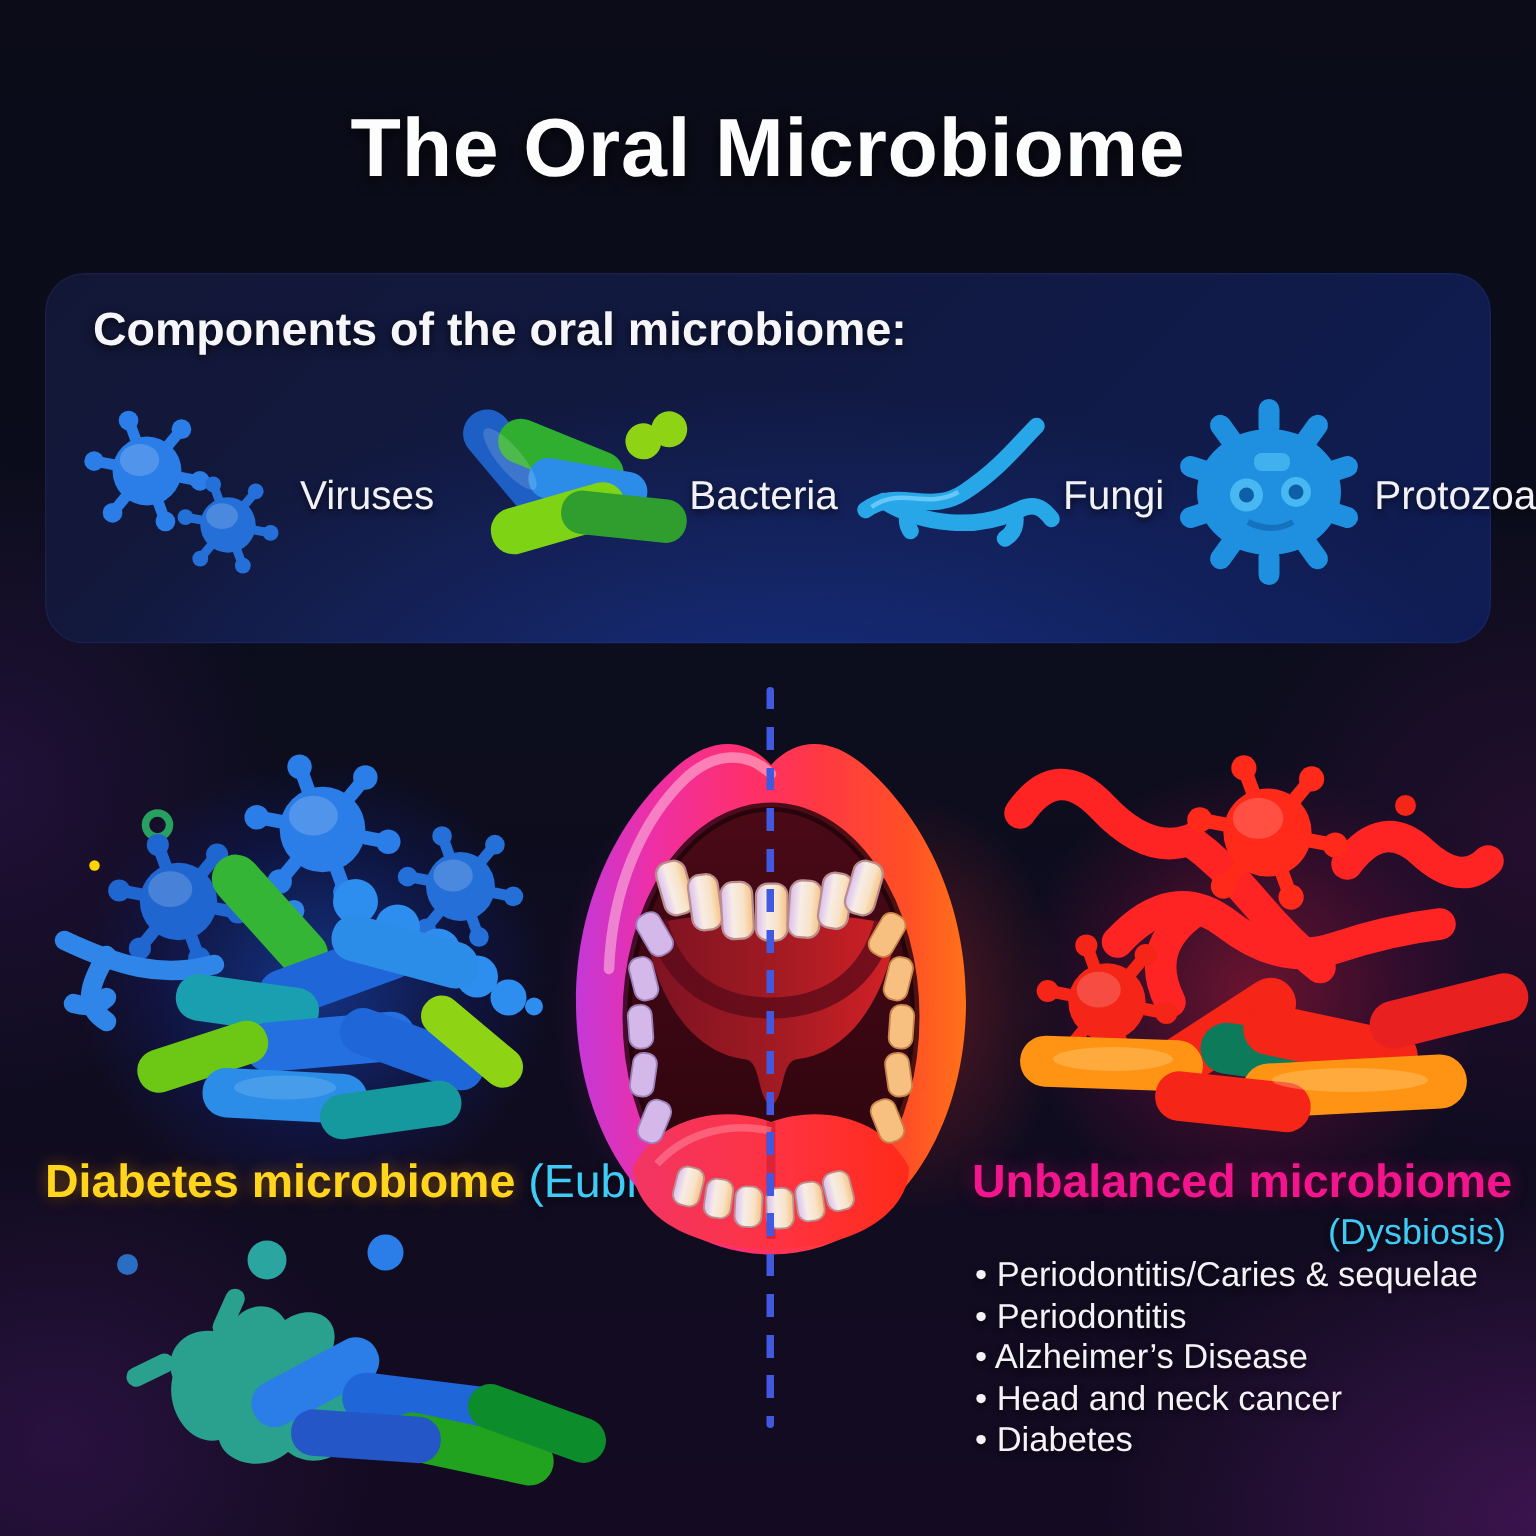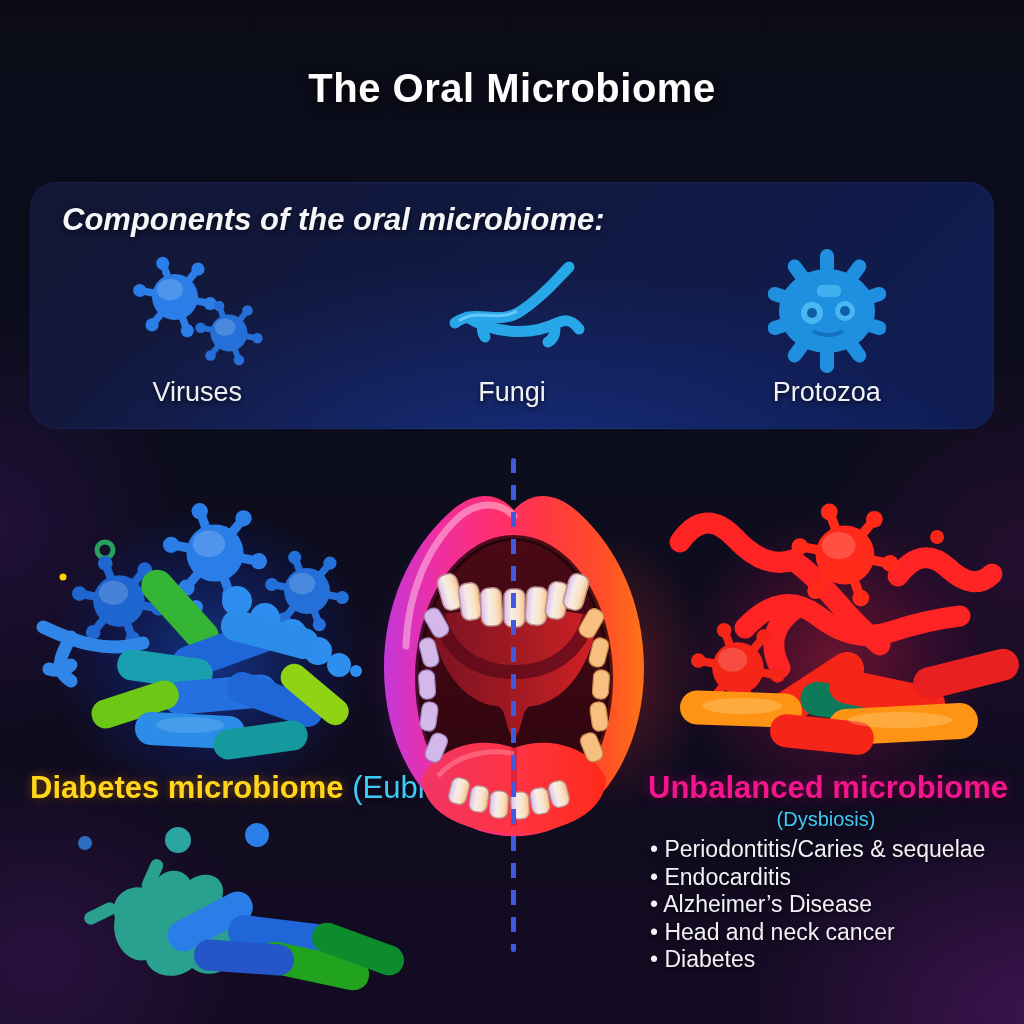--- a/index.html
+++ b/index.html
@@ -10,38 +10,37 @@
       radial-gradient(420px 300px at 1030px 1010px, rgba(150,40,180,.30), transparent 70%),
       radial-gradient(300px 260px at 40px 960px,  rgba(120,40,170,.22), transparent 70%),
       radial-gradient(260px 300px at 0px 520px,   rgba(110,30,160,.20), transparent 70%),
       radial-gradient(300px 300px at 1024px 560px,rgba(140,20,120,.18), transparent 70%),
       linear-gradient(180deg,#0b0c18 0%,#0c0d1d 45%,#140b22 100%);
   }
   .abs{position:absolute;}
   
   .title{
     left:0;top:66px;width:1024px;text-align:center;
-    color:#fdfdfd;font-size:40px;font-weight:bold;letter-spacing:.5px;
+    color:#fdfdfd;font-size:55px;font-weight:bold;letter-spacing:.5px;
     text-shadow:0 3px 10px rgba(0,0,0,.8);
   }
   
   .panel{
     left:30px;top:182px;width:964px;height:247px;border-radius:26px;
     background:
       radial-gradient(70% 120% at 50% 115%, rgba(30,70,200,.40), transparent 70%),
       linear-gradient(135deg,#131736 0%,#111a44 55%,#0f1d55 100%);
     box-shadow:0 0 0 1px rgba(90,110,220,.10) inset;
   }
   .panel-heading{
     left:62px;top:202px;color:#f6f6fa;font-size:31px;font-weight:bold;
     text-shadow:0 2px 6px rgba(0,0,0,.7);
-    font-style:italic;
   }
   .components{left:40px;top:248px;width:944px;height:170px;display:flex;}
-  .component{flex:1;display:flex;flex-direction:column;align-items:center;justify-content:flex-end;height:160px;}
+  .component{flex:1;display:flex;flex-direction:row;align-items:center;justify-content:flex-end;height:160px;}
   .component .iconbox{flex:1;display:flex;align-items:center;justify-content:center;}
   .component .clabel{color:#f2f2f6;font-size:27px;margin-top:4px;text-shadow:0 2px 5px rgba(0,0,0,.7);}
   
   .glow-healthy{left:-10px;top:430px;width:440px;height:410px;
     background:radial-gradient(50% 50% at 50% 55%, rgba(25,90,235,.50), rgba(15,45,170,.22) 48%, transparent 72%);}
   .glow-unbalanced{left:610px;top:430px;width:430px;height:420px;
     background:radial-gradient(50% 50% at 52% 55%, rgba(235,30,70,.42), rgba(150,10,70,.20) 48%, transparent 72%);}
   .glow-mouth-l{left:330px;top:470px;width:260px;height:400px;
     background:radial-gradient(50% 50% at 50% 50%, rgba(220,30,170,.30), transparent 70%);}
   .glow-mouth-r{left:470px;top:470px;width:280px;height:400px;
@@ -52,21 +51,21 @@
     background:repeating-linear-gradient(to bottom,#4159e0 0 15px,transparent 15px 27px);
     border-radius:3px;
   }
   
   .healthy-label{left:30px;top:770px;font-size:31px;font-weight:bold;white-space:nowrap;}
   .healthy-label .main{color:#ffd51d;text-shadow:0 0 10px rgba(255,150,0,.45),0 2px 4px rgba(0,0,0,.6);}
   .healthy-label .sub{color:#3ecbf5;font-weight:normal;text-shadow:0 2px 5px rgba(0,0,0,.6);}
   .unbalanced-block{left:648px;top:770px;width:362px;}
   .unbalanced-block .main{color:#f3158d;font-size:31px;font-weight:bold;white-space:nowrap;
     text-shadow:0 0 12px rgba(240,20,140,.4),0 2px 4px rgba(0,0,0,.6);}
-  .unbalanced-block .sub{color:#3ecbf5;font-size:20px;text-align:center;padding-right:6px;margin-top:2px;
+  .unbalanced-block .sub{color:#3ecbf5;font-size:24px;text-align:right;padding-right:6px;margin-top:2px;
     text-shadow:0 2px 5px rgba(0,0,0,.6);}
   .disease-list{left:650px;top:836px;width:370px;margin:0;padding:0;list-style:none;}
   .disease-list li{
     color:#f4f2f6;font-size:23px;line-height:27.5px;text-shadow:0 2px 4px rgba(0,0,0,.6);
   }
   .disease-list li::before{content:"•  ";font-size:23px;}
   svg{display:block;overflow:visible;}
 </style>
 </head>
 <body>
@@ -111,20 +110,37 @@
   <div class="component">
     <div class="iconbox">
       <svg width="160" height="120" viewBox="0 0 160 120">
         <use href="#virusShape" transform="translate(58,46) scale(0.82)" color="#2b7de8"></use>
         <use href="#virusShape" transform="translate(112,82) scale(0.66)" color="#2470d8"></use>
       </svg>
     </div>
     <div class="clabel">Viruses</div>
   </div>
 
+  <div class="component">
+    <div class="iconbox">
+      <svg width="170" height="120" viewBox="0 0 170 120">
+        <rect x="8" y="28" width="92" height="32" rx="16" fill="#1d5fc4" transform="rotate(50 54 44)"></rect>
+        <rect x="40" y="22" width="88" height="30" rx="15" fill="#2fae2f" transform="rotate(22 84 37)"></rect>
+        <rect x="62" y="42" width="80" height="27" rx="13" fill="#2b8de8" transform="rotate(10 102 55)"></rect>
+        <rect x="36" y="62" width="92" height="31" rx="15" fill="#7ed414" transform="rotate(-16 82 77)"></rect>
+        <rect x="84" y="62" width="84" height="29" rx="14" fill="#2f9e2f" transform="rotate(6 126 76)"></rect>
+        <g transform="rotate(-25 148 22)" fill="#8fd414">
+          <circle cx="138" cy="22" r="12"></circle>
+            <circle cx="157" cy="22" r="12"></circle>
+        </g>
+        <ellipse cx="50" cy="38" rx="26" ry="8" transform="rotate(50 50 38)" fill="#fff" opacity=".15"></ellipse>
+      </svg>
+    </div>
+    <div class="clabel">Bacteria</div>
+  </div>
 
 
   <div class="component">
     <div class="iconbox">
       <svg width="150" height="100" viewBox="0 0 150 100">
         <g fill="none" stroke="#28a7e8" stroke-width="11" stroke-linecap="round">
           <path d="M18 62 C40 46 60 66 84 50 C108 34 120 18 132 6"></path>
           <path d="M30 56 C56 72 92 76 120 62 C130 57 136 60 142 68"></path>
           <path d="M52 58 q-10 8 -4 18"></path>
           <path d="M118 68 q0 9 -7 13"></path>
@@ -333,17 +349,17 @@
   <span class="sub">(Eubiosis)</span>
 </div>
 
 <div class="abs unbalanced-block">
   <div class="main">Unbalanced microbiome</div>
   <div class="sub">(Dysbiosis)</div>
 </div>
 
 <ul class="abs disease-list">
   <li>Periodontitis/Caries &amp; sequelae</li>
-  <li>Endocarditis</li>
+  <li>Periodontitis</li>
   <li>Alzheimer’s Disease</li>
   <li>Head and neck cancer</li>
   <li>Diabetes</li>
 </ul>
 
 </body></html>

